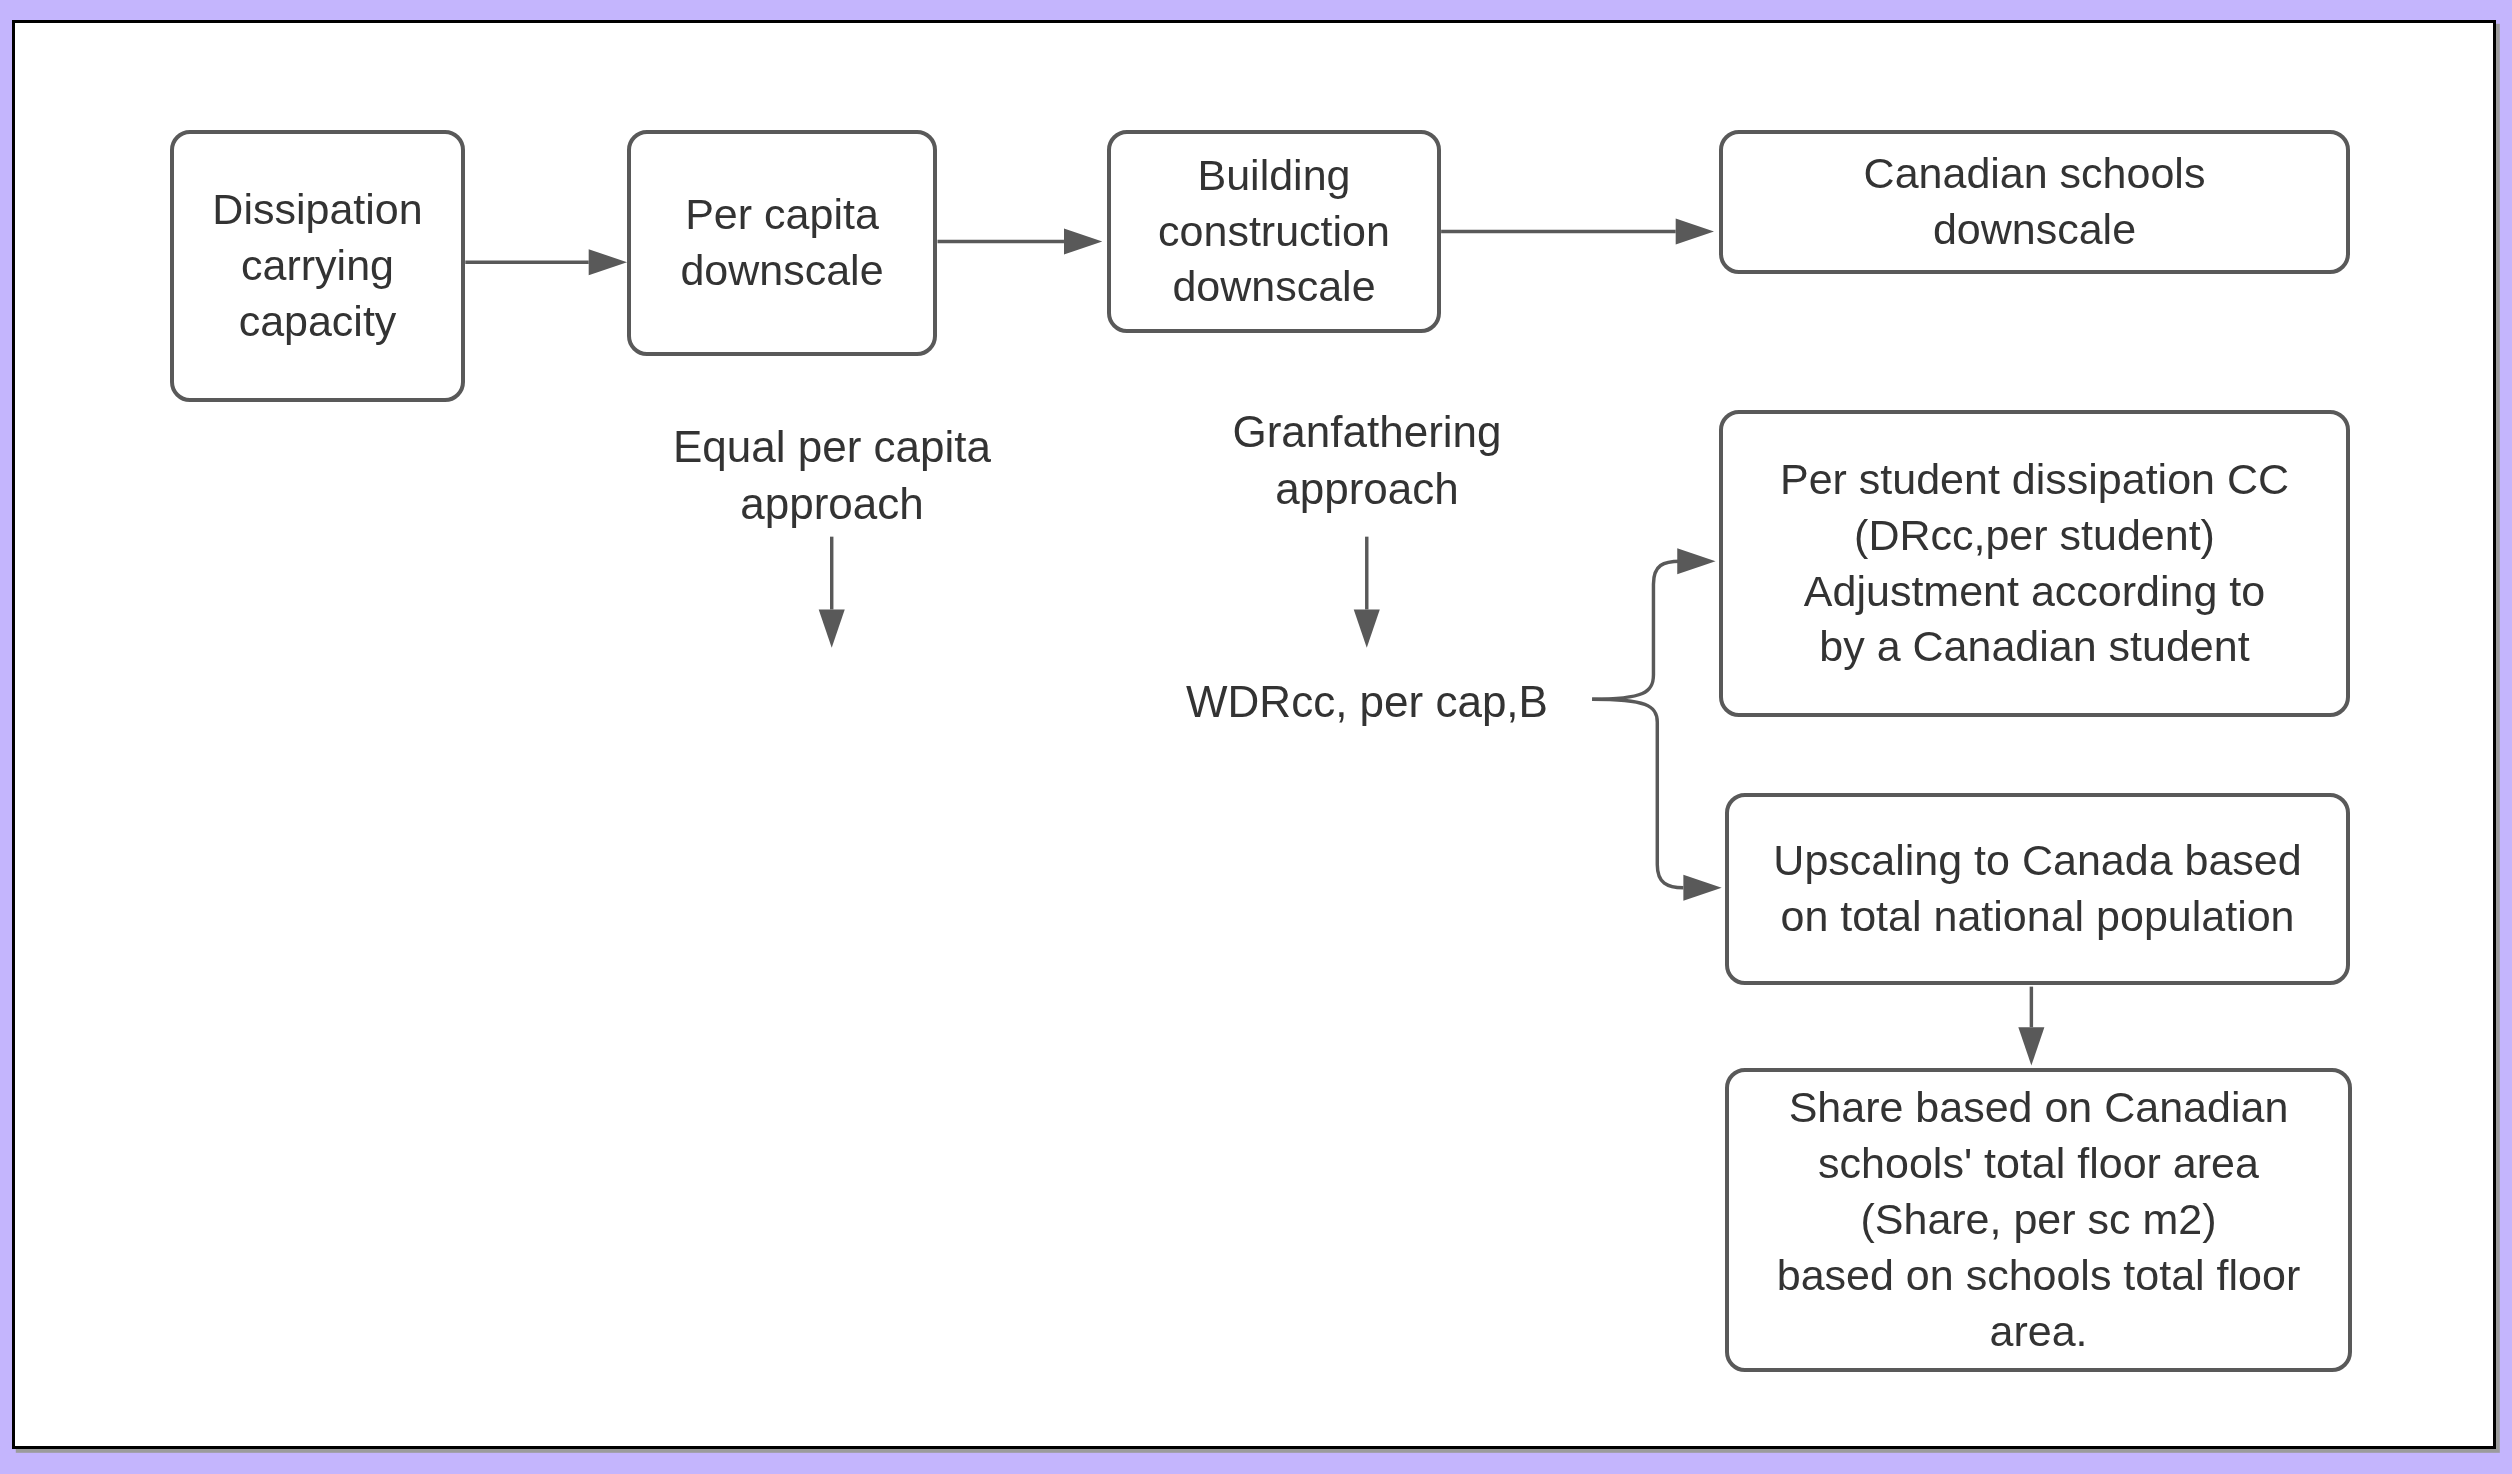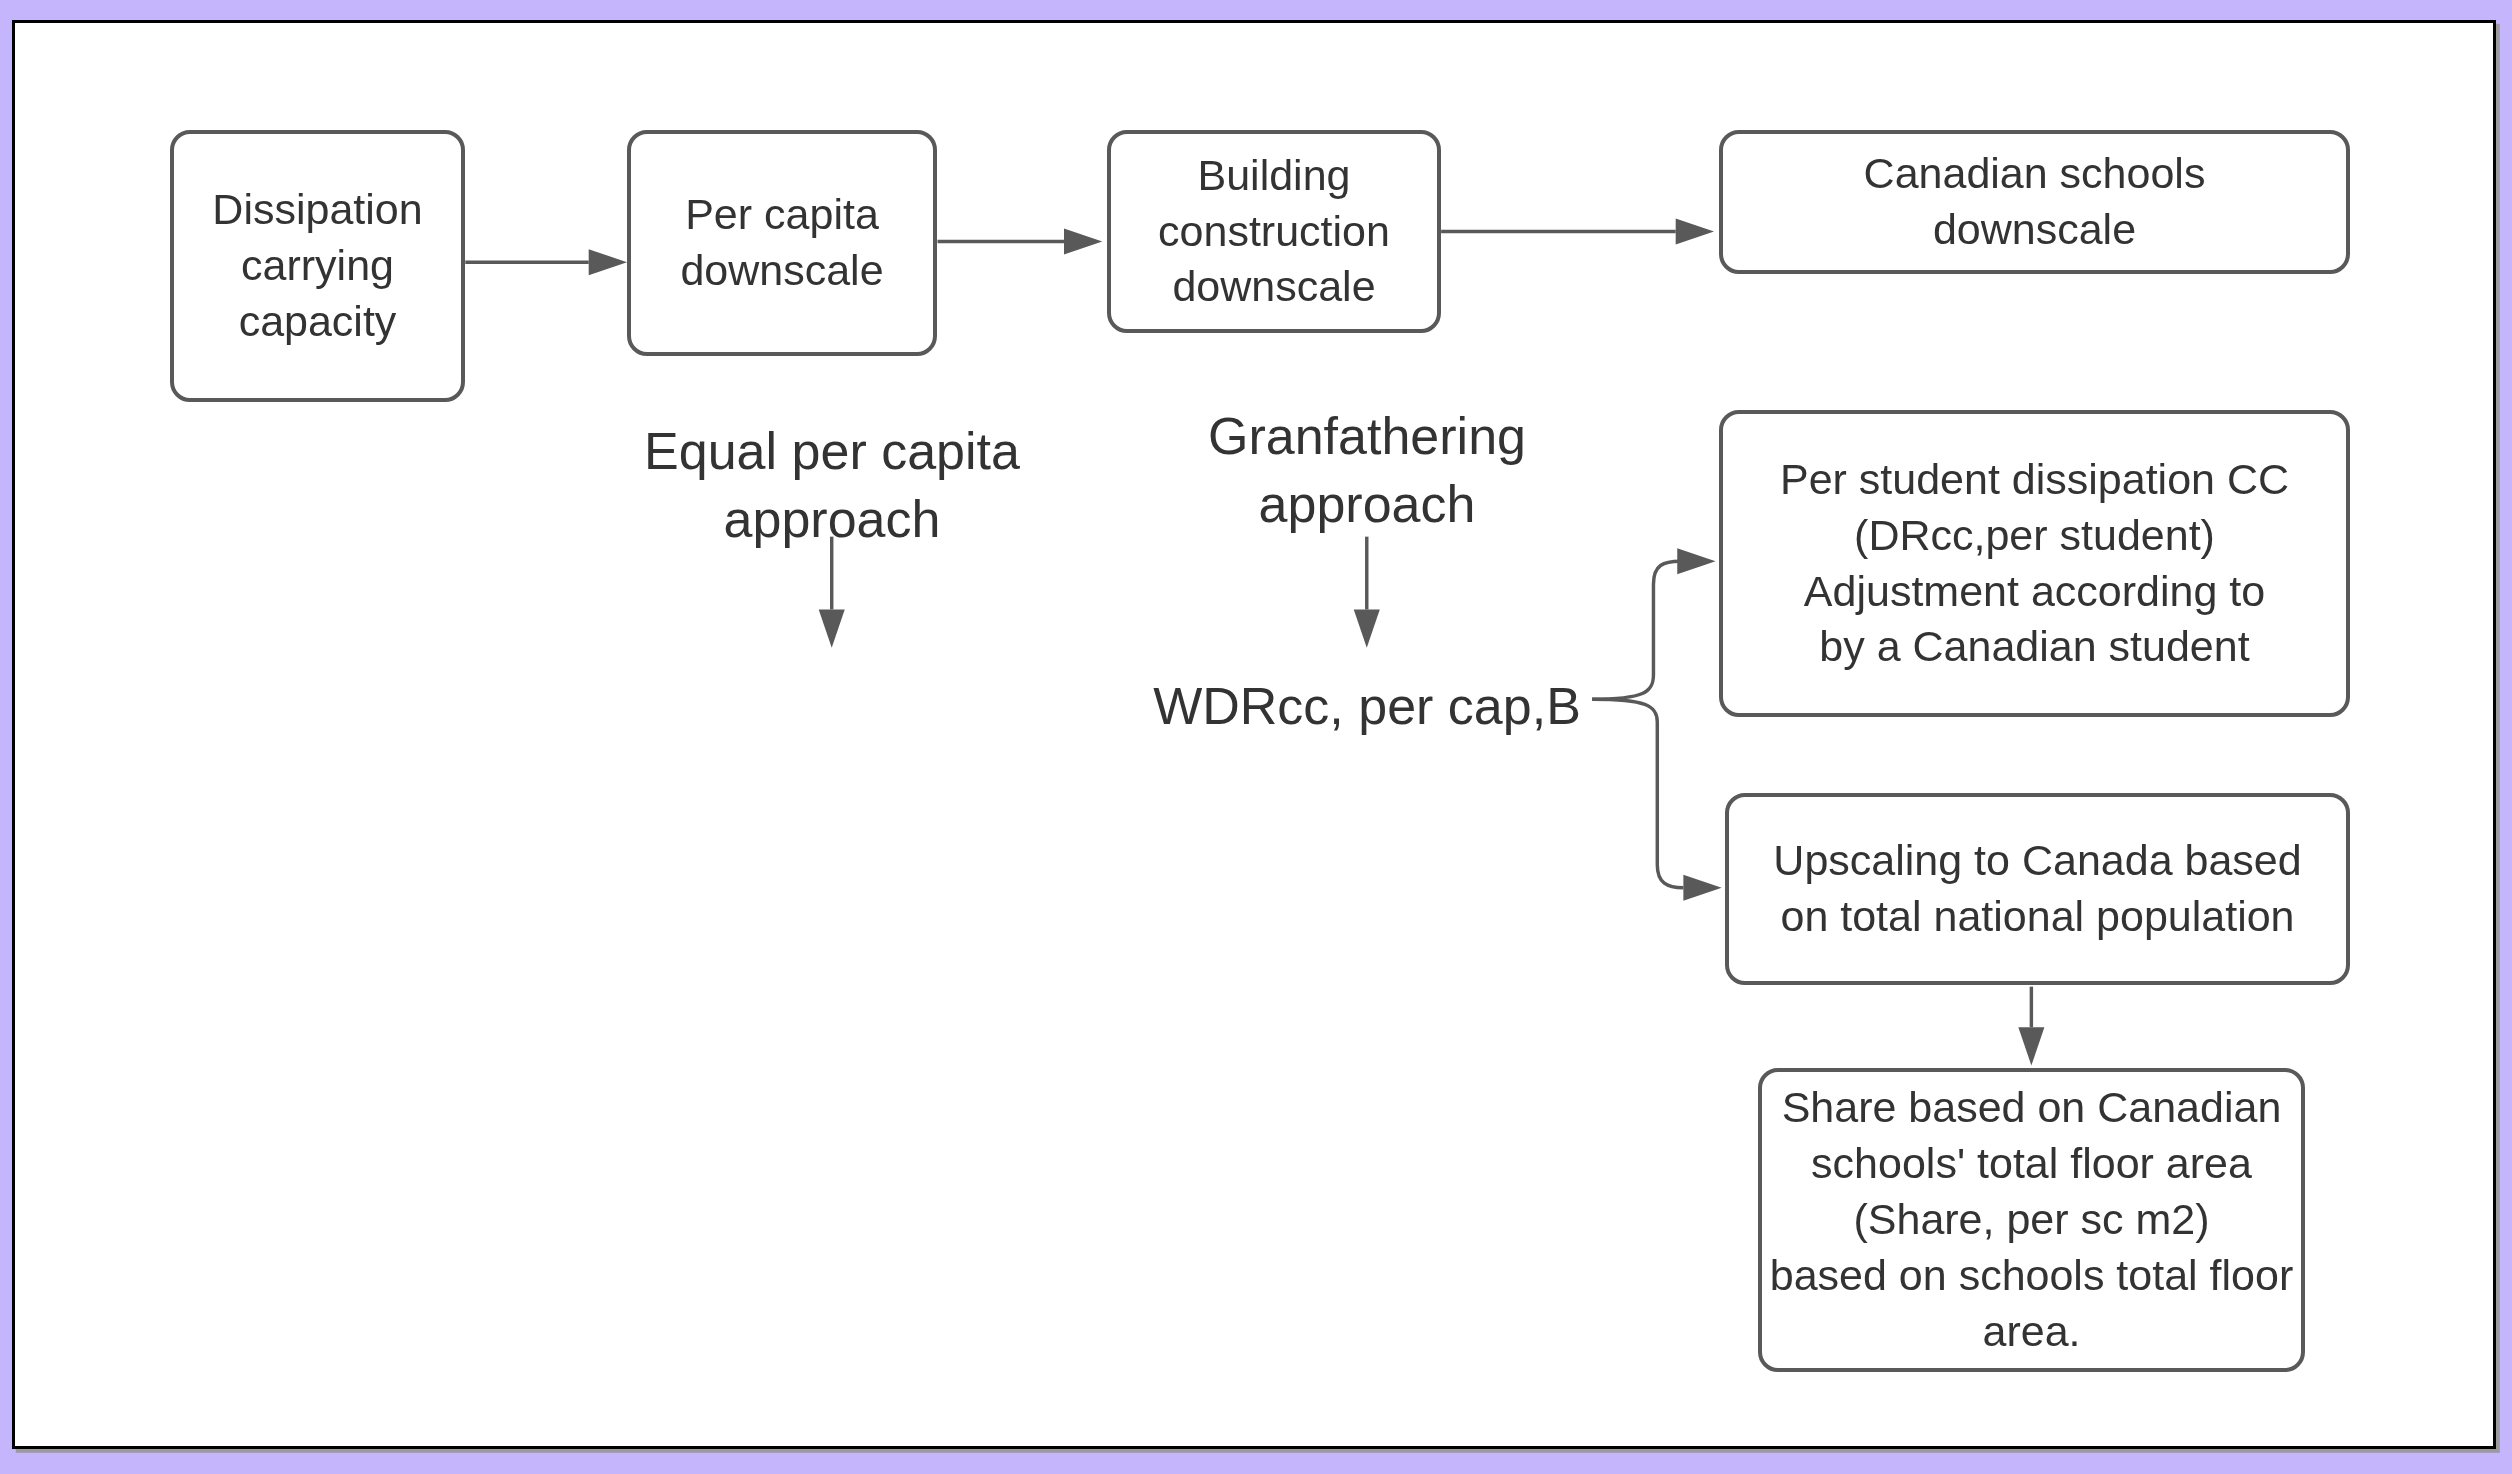--- a/index.html
+++ b/index.html
@@ -28,21 +28,21 @@
     background:#ffffff;
     box-sizing:border-box;
     font-size:43px;line-height:1.3;
     text-align:center;
     color:#333333;
   }
   .flabel{
     position:absolute;
     display:flex;flex-direction:column;
     align-items:center;justify-content:flex-end;
-    font-size:52px;line-height:1.3;
+    font-size:44px;line-height:1.3;
     text-align:center;
     color:#333333;
   }
   .wires{
     position:absolute;left:0;top:0;
     width:2512px;height:1475px;
     pointer-events:none;
   }
   .wires path{stroke:#595959;stroke-width:4.5;fill:none;}
   .wires polygon{fill:#595959;stroke:none;}
@@ -107,21 +107,21 @@
     <span>(DRcc,per student)</span>
     <span>Adjustment according to</span>
     <span>by a Canadian student</span>
   </div>
 
   <div class="node" style="left:1725px;top:793px;width:625px;height:192px;">
     <span>Upscaling to Canada based</span>
     <span>on total national population</span>
   </div>
 
-  <div class="node" style="left:1725px;top:1068px;width:547px;height:304px;margin-left:33px;">
+  <div class="node" style="left:1725px;top:1068px;width:627px;height:304px;">
     <span>Share based on Canadian</span>
     <span>schools' total floor area</span>
     <span>(Share, per sc m2)</span>
     <span>based on schools total floor</span>
     <span>area.</span>
   </div>
 
   <div class="flabel" style="left:602px;top:418px;width:460px;">
     <span>Equal per capita</span>
     <span>approach</span>

